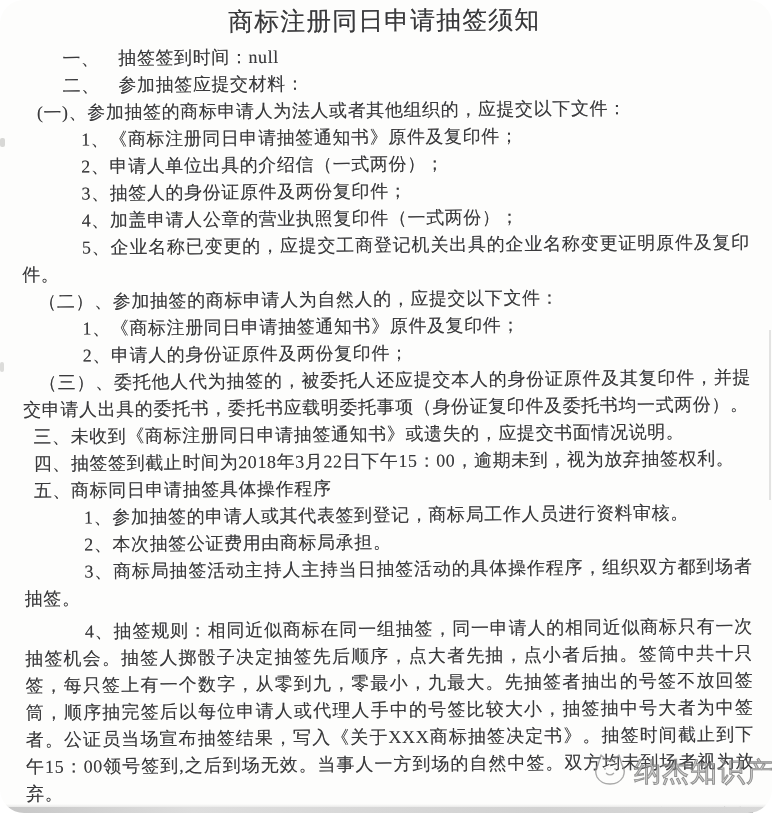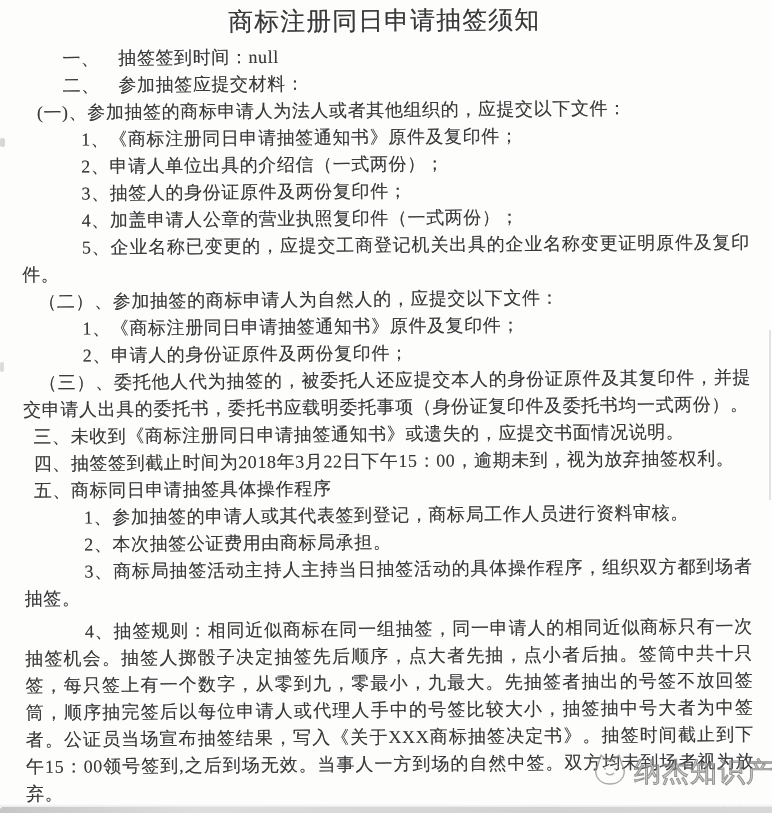--- a/index.html
+++ b/index.html
@@ -7,20 +7,21 @@
     width: 772px; height: 813px; overflow: hidden;
     background: #ffffff;
     font-family: "Liberation Serif", "DejaVu Serif", serif;
   }
   .page {
     position: relative;
     width: 772px; height: 813px;
     background: #fdfdfc;
     overflow: hidden;
     color: #3a3a3c;
+    border-radius: 24px;
   }
   .content {
     position: relative;
     padding: 2px 24px 0 20px;
     transform: rotate(-0.45deg);
     transform-origin: 50% 0;
   }
   .title {
     font-size: 25px;
     font-weight: normal;

